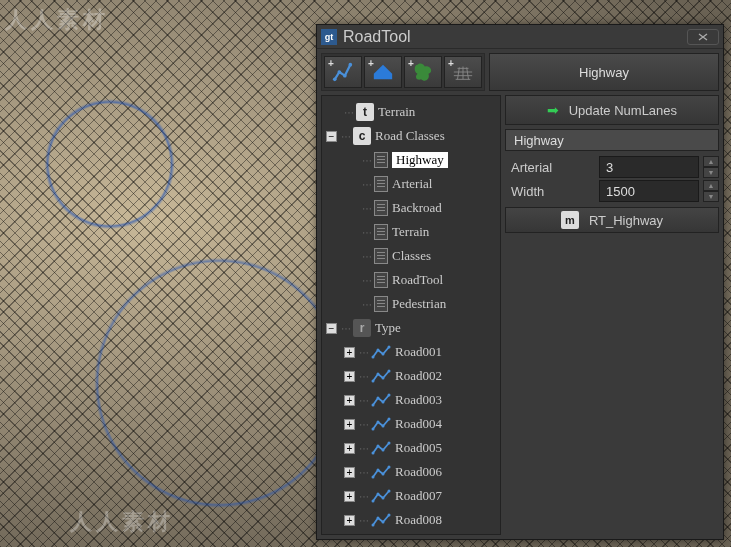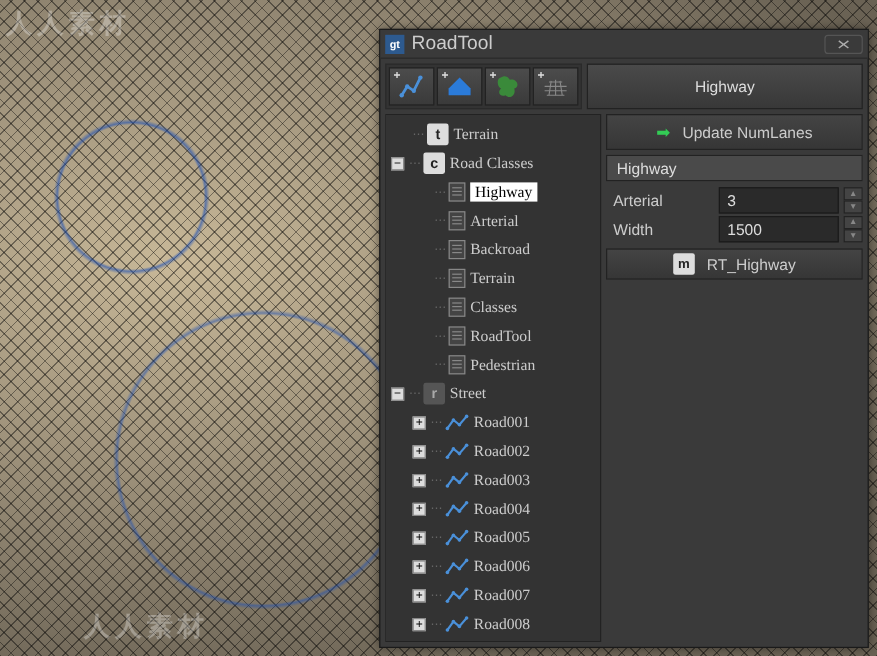--- a/index.html
+++ b/index.html
@@ -231,21 +231,21 @@
               <span class="tree-dots">⋯</span>
               <span class="node-doc"></span>
               <span class="tree-label">Pedestrian</span>
             </div>
           </div>
 
         <div class="tree-row">
           <span class="expander">−</span>
           <span class="tree-dots">⋯</span>
           <span class="node-badge dark">r</span>
-          <span class="tree-label">Street</span>
+          <span class="tree-label">Type</span>
         </div>
 
         <div id="road-items">
             <div class="tree-row">
               <span class="tree-spacer"></span>
               <span class="expander">+</span>
               <span class="tree-dots">⋯</span>
               <svg class="road-icon" width="20" height="14" viewBox="0 0 20 14">
                 <path d="M2 12 L7 5 L12 9 L18 2" stroke="#4a90d9" stroke-width="1.8" fill="none"></path>
                 <circle cx="2" cy="12" r="1.5" fill="#4a90d9"></circle>

